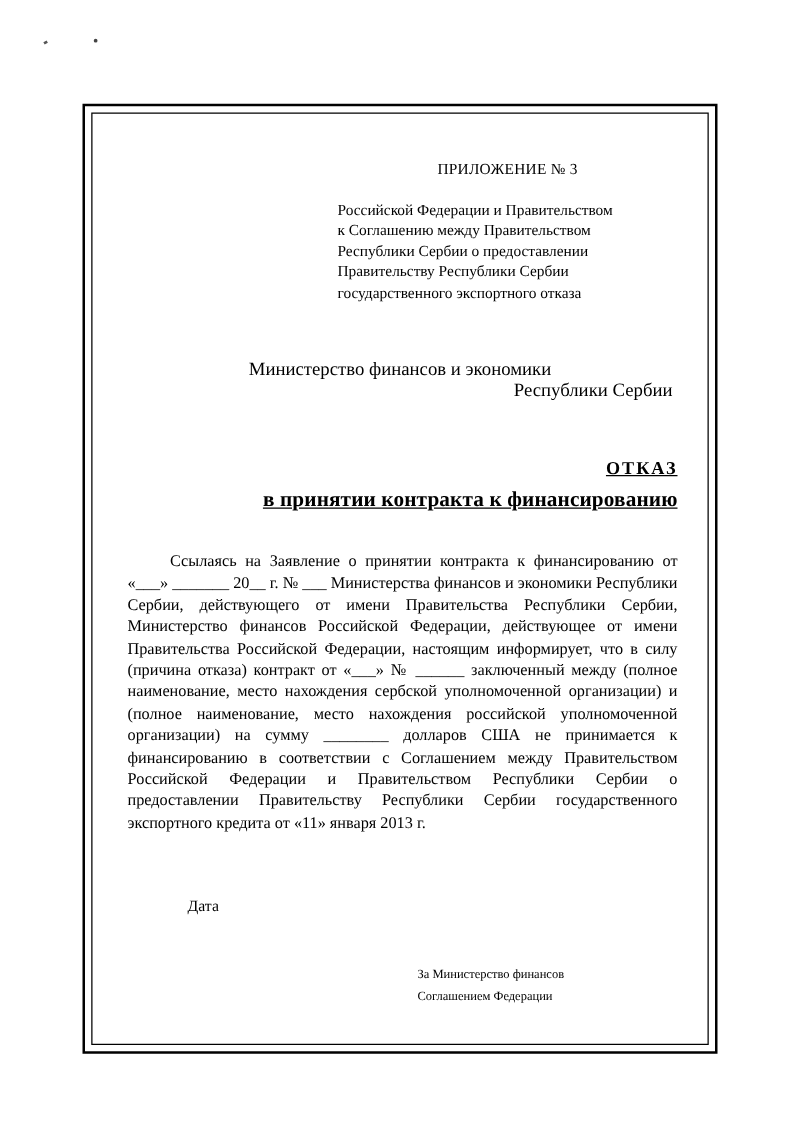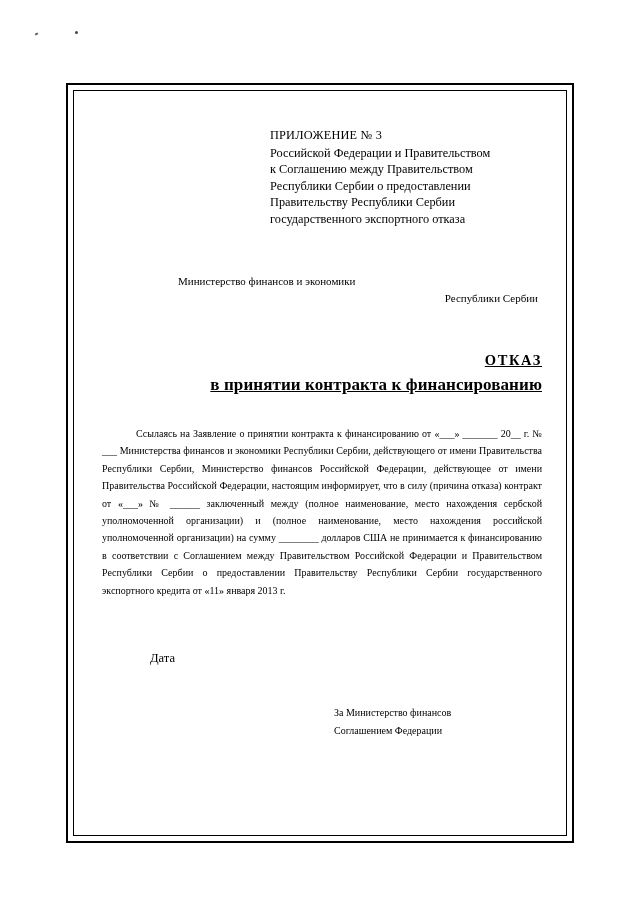--- a/index.html
+++ b/index.html
@@ -63,32 +63,33 @@
     box-sizing: border-box;
     padding: 28px 34px 20px 34px;
   }
   .appendix-block {
     margin-top: 14px;
     margin-left: 168px;
     font-size: 12.3px;
     line-height: 16.5px;
   }
   .appendix-title {
+    text-align: center;
     font-size: 12.3px;
     letter-spacing: 0.2px;
-    margin-bottom: 1px;
+    margin-bottom: 16px;
   }
   .appendix-block .ln {
     display: block;
     white-space: nowrap;
   }
   .ministry-block {
     margin-top: 46px;
-    margin-left: 76px;
-    font-size: 11px;
+    margin-left: 97px;
+    font-size: 15px;
     line-height: 17px;
   }
   .ministry-block .ln1 { display: block; }
   .ministry-block .ln2 { display: block; text-align: right; padding-right: 4px;}
   .title-block {
     margin-top: 45px;
     text-align: right;
     text-decoration: underline;
   }
   .title-main {
@@ -97,21 +98,21 @@
     letter-spacing: 1.6px;
   }
   .title-sub {
     font-size: 17px;
     font-weight: bold;
     margin-top: 6px;
     letter-spacing: 0.1px;
   }
   .body-text {
     margin-top: 30px;
-    font-size: 10px;
+    font-size: 13px;
     line-height: 17.4px;
     text-align: justify;
     text-justify: inter-word;
     text-indent: 34px;
     hyphens: none;
   }
   .date-line {
     margin-top: 52px;
     margin-left: 48px;
     font-size: 12.6px;

